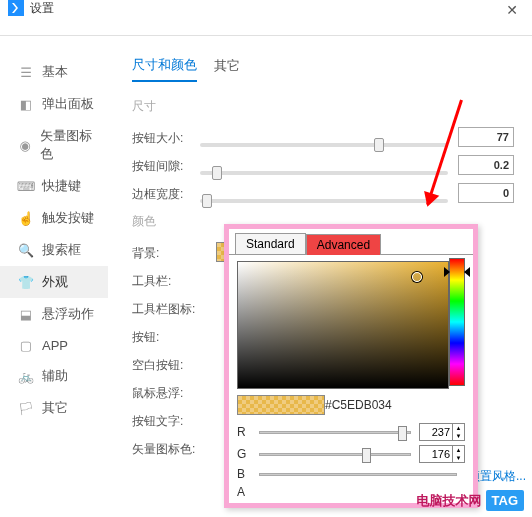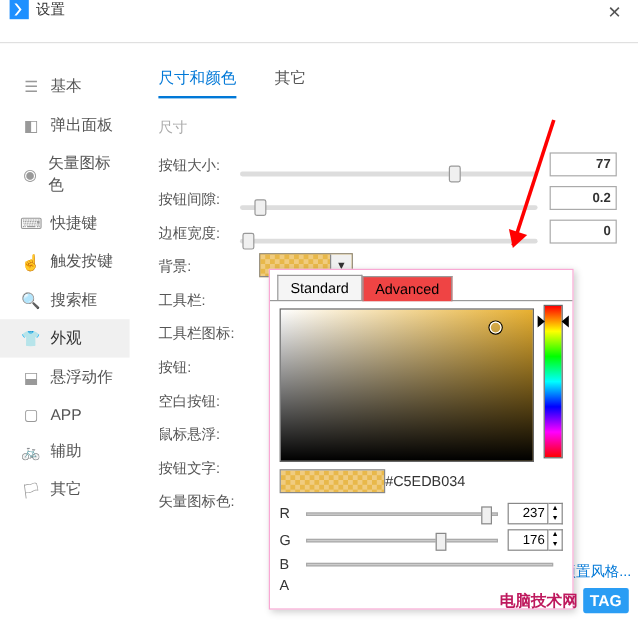--- a/index.html
+++ b/index.html
@@ -13,37 +13,37 @@
 
 .main { display: flex; height: calc(100% - 28px); }
 
 .sidebar { width: 108px; padding: 20px 0 0 0; }
 .sidebar-item { display: flex; align-items: center; padding: 7px 10px 7px 18px; font-size: 13px; color: #555; cursor: pointer; }
 .sidebar-item .si-icon { width: 16px; height: 16px; margin-right: 8px; color: #999; display: flex; align-items: center; justify-content: center; }
 .sidebar-item.active { background: #f0f0f0; color: #333; }
 
 .content { flex: 1; padding: 16px 18px 0 10px; position: relative; }
 
-.tabs { display: flex; gap: 32px; margin-bottom: 16px; padding-left: 14px; }
+.tabs { display: flex; gap: 17px; margin-bottom: 16px; padding-left: 14px; align-items: center; }
 .tab { font-size: 13px; color: #555; padding: 4px 0 6px; cursor: pointer; }
 .tab.active { color: #0078d7; border-bottom: 2px solid #0078d7; }
 
 .section-label { font-size: 12px; color: #aaa; margin: 10px 0 8px 14px; }
 
 .row { display: flex; align-items: flex-end; margin: 4px 0 4px 14px; height: 24px; }
 .row-label { width: 64px; font-size: 12px; color: #555; }
 .slider-track { flex: 1; height: 4px; background: #ddd; position: relative; margin: 0 10px 0 4px; border-radius: 2px; }
 .slider-thumb { position: absolute; top: -5px; width: 10px; height: 14px; background: #f0f0f0; border: 1px solid #999; border-radius: 2px; }
 .num-input { width: 56px; height: 20px; border: 1px solid #aaa; font-size: 11px; text-align: right; padding: 0 4px; color: #333; font-weight: bold; }
 
 .color-swatch { width: 78px; height: 20px; border: 1px solid #888; background: #e8b84a; display: flex; }
 .color-swatch .sw { flex: 1; background-image: repeating-conic-gradient(#e8b84a 0 25%, #f0cc80 0 50%); background-size: 8px 8px; }
 .color-swatch .dd { width: 18px; border-left: 1px solid #888; background: #f0f0f0; display: flex; align-items: center; justify-content: center; font-size: 9px; color: #333; }
 
-.popup { position: absolute; left: 224px; top: 224px; width: 254px; height: 284px; background: #fff; border: 1px solid #f9a8d4; box-shadow: 2px 2px 6px rgba(0,0,0,.2); z-index: 10; }
+.popup { position: absolute; left: 224px; top: 224px; width: 254px; height: 284px; background: #fff; border: 5px solid #f9a8d4; box-shadow: 2px 2px 6px rgba(0,0,0,.2); z-index: 10; }
 .popup-tabs { display: flex; margin: 4px 0 0 6px; }
 .ptab { font-size: 12px; padding: 3px 10px; border: 1px solid #999; border-bottom: none; background: #f5f5f5; cursor: pointer; }
 .ptab.active { background: #ef4444; position: relative; top: 1px; }
 .popup-body { border-top: 1px solid #999; padding: 6px 8px; }
 
 .sv-area { width: 212px; height: 128px; position: relative; border: 1px solid #666; 
   background: linear-gradient(to bottom, rgba(0,0,0,0), #000),
               linear-gradient(to right, #fff, #e8b030); }
 .sv-cursor { position: absolute; width: 10px; height: 10px; border: 1px solid #fff; border-radius: 50%; right: 26px; top: 10px; box-shadow: 0 0 0 1px #000; }
 
@@ -157,20 +157,21 @@
       <input class="num-input" value="0.2" style="">
     </div>
     <div class="row">
       <span class="row-label">边框宽度:</span>
       <div class="slider-track">
           <div class="slider-thumb" style="left:1%"></div>
         </div>
       <input class="num-input" value="0" style="">
     </div>
 
+    <div class="section-label">颜色</div>
 
     <div class="row">
       <span class="row-label">背景:</span>
       <div style="width:20px"></div>
       <div class="color-swatch">
           <div class="sw"></div>
           <div class="dd">▼</div>
         </div>
     </div>
     <div class="row">

